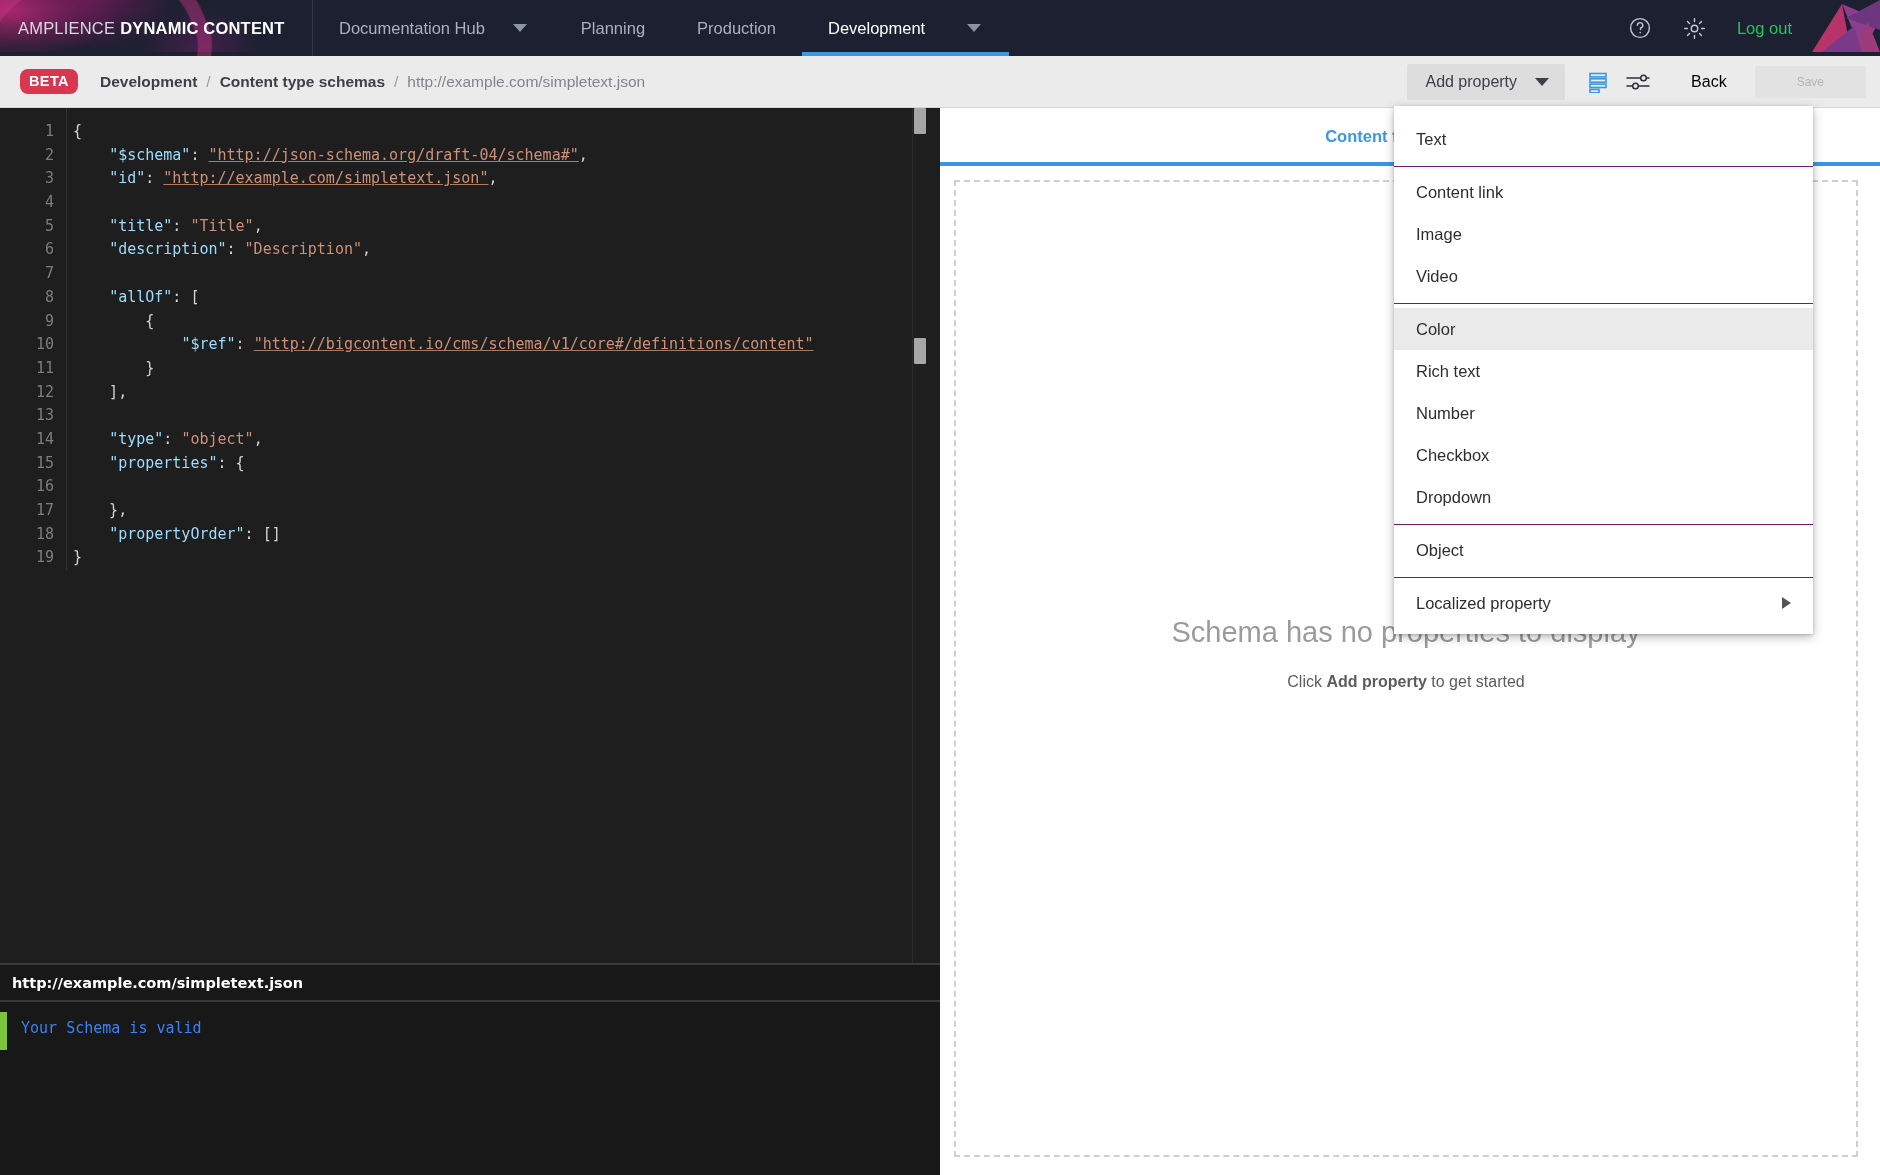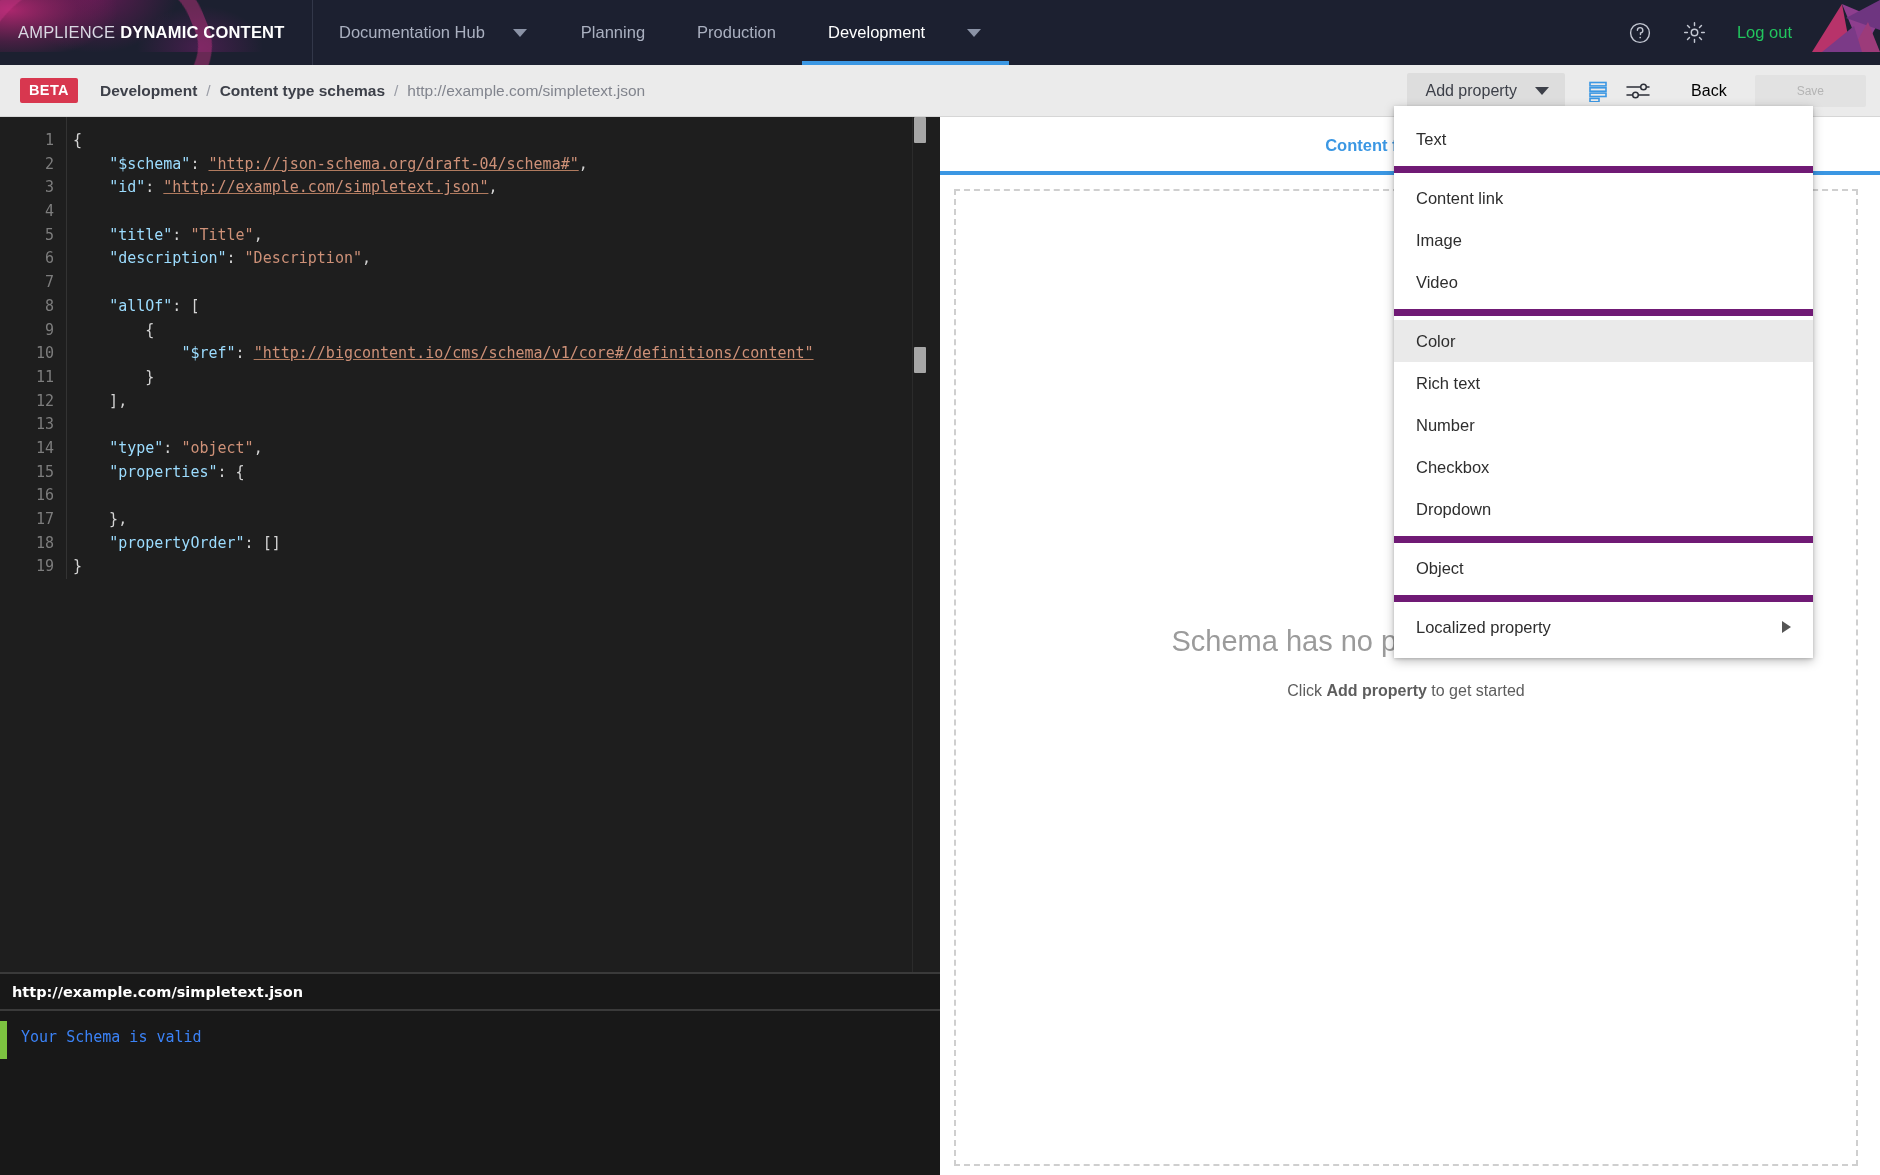--- a/index.html
+++ b/index.html
@@ -6,21 +6,21 @@
   html, body {
     width: 1880px; height: 1175px;
     font-family: "Liberation Sans", sans-serif;
     background: #ffffff;
     overflow: hidden;
   }
 
   
   .topnav {
     position: relative;
-    height: 65px;
+    height: 56px;
     background: #1c2030;
     display: flex;
     align-items: stretch;
     overflow: hidden;
   }
   .logo-deco {
     position: absolute;
     left: 0; top: 0;
     width: 300px; height: 52px;
     background:
@@ -103,21 +103,21 @@
     padding: 0 14px 0 20px;
     position: relative;
   }
   .beta {
     background: #d8374f;
     color: #fff;
     font-size: 14.5px;
     font-weight: 700;
     letter-spacing: .4px;
     padding: 4px 9px 5px;
-    border-radius: 2px;
+    border-radius: 8px;
   }
   .crumbs { display: flex; align-items: center; margin-left: 22px; font-size: 15.5px; }
   .crumb-link { color: #3d4049; font-weight: 700; cursor: pointer; }
   .crumb-sep { color: #9a9da6; margin: 0 9px; }
   .crumb-current { color: #81848d; font-weight: 400; }
 
   .crumb-actions { margin-left: auto; display: flex; align-items: center; gap: 0; }
   .addprop {
     background: #dddddd;
     color: #3d4049;
@@ -263,21 +263,21 @@
   
   .menu {
     position: absolute;
     left: 1394px; top: 106px;
     width: 419px;
     background: #ffffff;
     box-shadow: 0 3px 10px rgba(0,0,0,.26), 0 1px 3px rgba(0,0,0,.18);
     z-index: 50;
     padding: 8px 0 0 0;
   }
-  .menu-group { border-bottom: 7px solid #701a75; padding: 4px 0 6px; }
+  .menu-group { border-bottom: 1px solid #701a75; padding: 4px 0 6px; }
   .menu-group:last-child { border-bottom: none; padding-bottom: 10px; }
   .menu-item {
     height: 42px;
     display: flex; align-items: center;
     padding: 0 22px;
     font-size: 16.5px;
     color: #2e2e2e;
     cursor: pointer;
   }
   .menu-item.hl { background: #eaeaea; }

